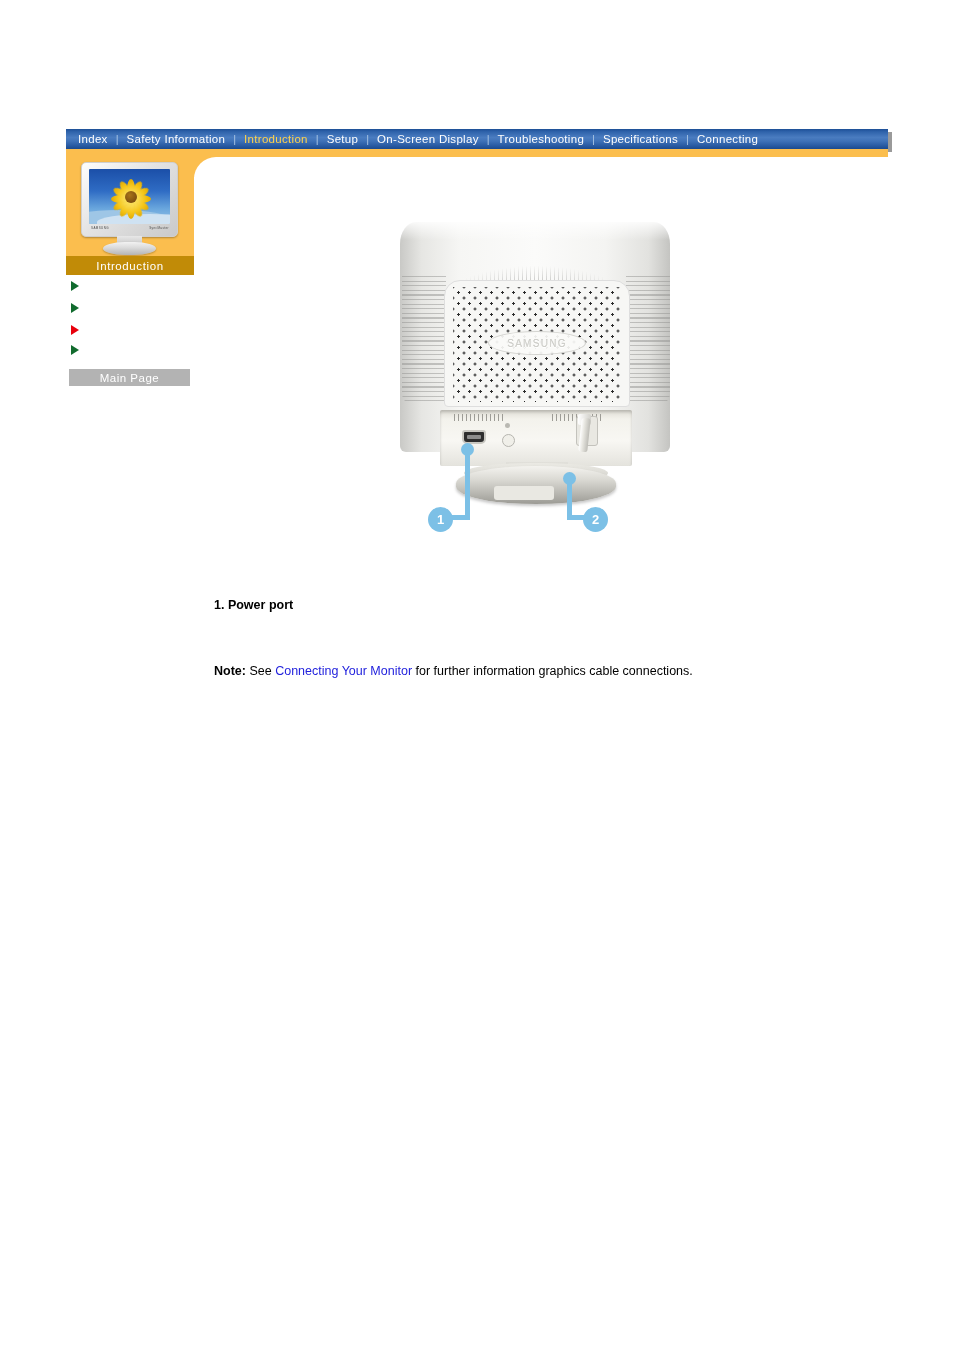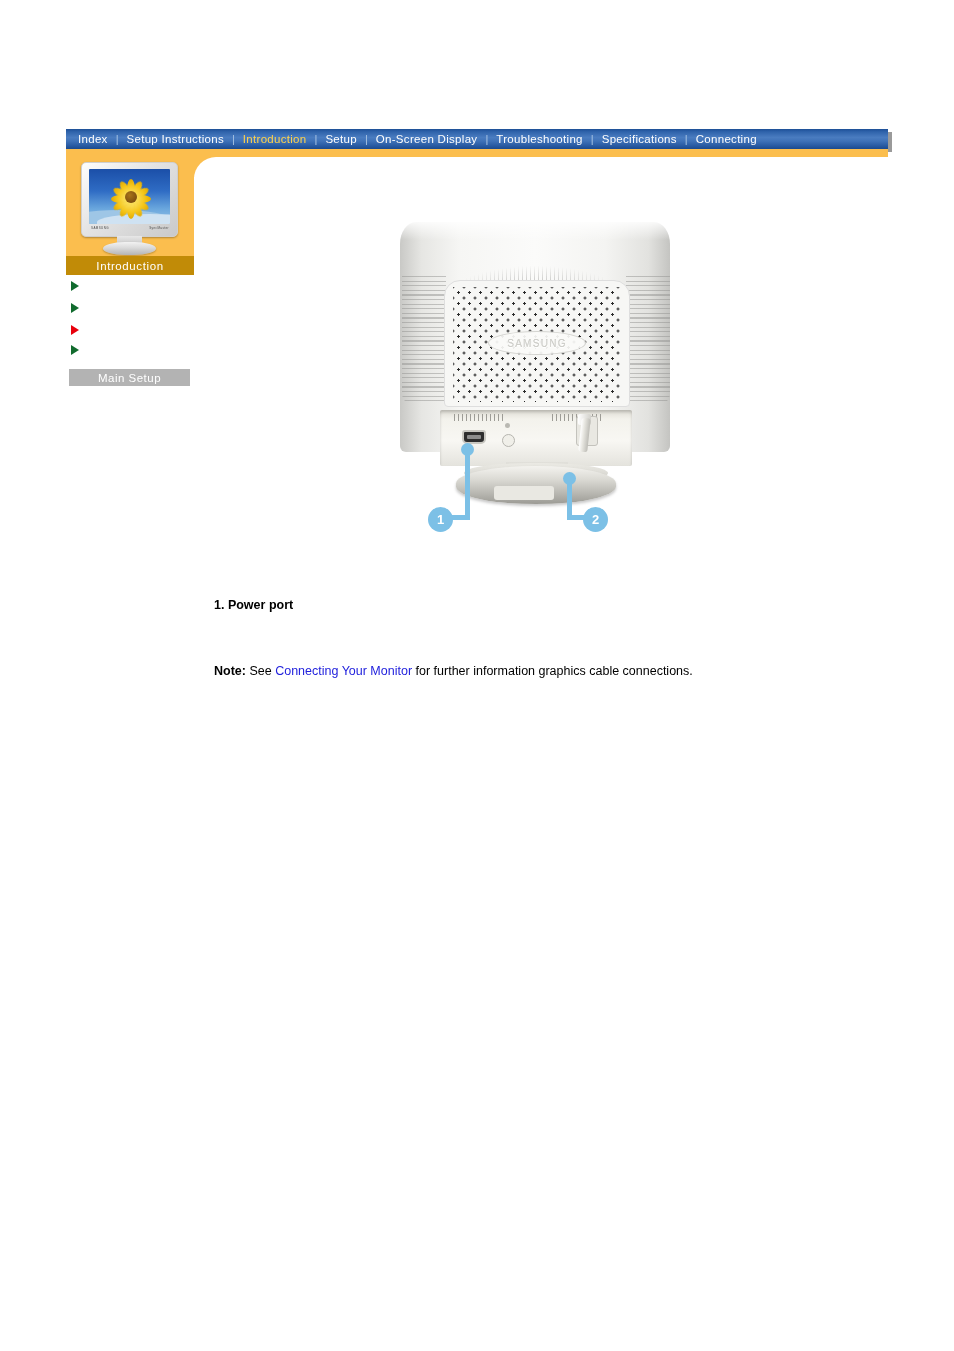--- a/index.html
+++ b/index.html
@@ -477,21 +477,21 @@
     text-decoration: none;
   }
 </style>
 </head>
 <body>
 
 <div id="nav-wrap">
   <div id="nav-bar">
     <span class="nav-item">Index</span>
     <span class="nav-sep">|</span>
-    <span class="nav-item">Setup Instructions</span>
+    <span class="nav-item">Safety Information</span>
     <span class="nav-sep">|</span>
     <span class="nav-item active">Introduction</span>
     <span class="nav-sep">|</span>
     <span class="nav-item">Setup</span>
     <span class="nav-sep">|</span>
     <span class="nav-item">On-Screen Display</span>
     <span class="nav-sep">|</span>
     <span class="nav-item">Troubleshooting</span>
     <span class="nav-sep">|</span>
     <span class="nav-item">Specifications</span>
@@ -533,21 +533,21 @@
   <div id="thumb-base"></div>
 </div>
 
 <div id="intro-label">Introduction</div>
 
 <div class="bullet" style="top:281px"></div>
 <div class="bullet" style="top:303px"></div>
 <div class="bullet red" style="top:325px"></div>
 <div class="bullet" style="top:345px"></div>
 
-<div id="main-page-btn">Main Setup</div>
+<div id="main-page-btn">Main Page</div>
 
 <div id="photo">
   <div id="mon-shell"></div>
   <div id="vent-top"></div>
   <div class="wing l"></div>
   <div class="wing r"></div>
 
   <div id="perf-panel">
     <div id="perf-dots"></div>
     <div id="samsung-oval">SAMSUNG</div>

